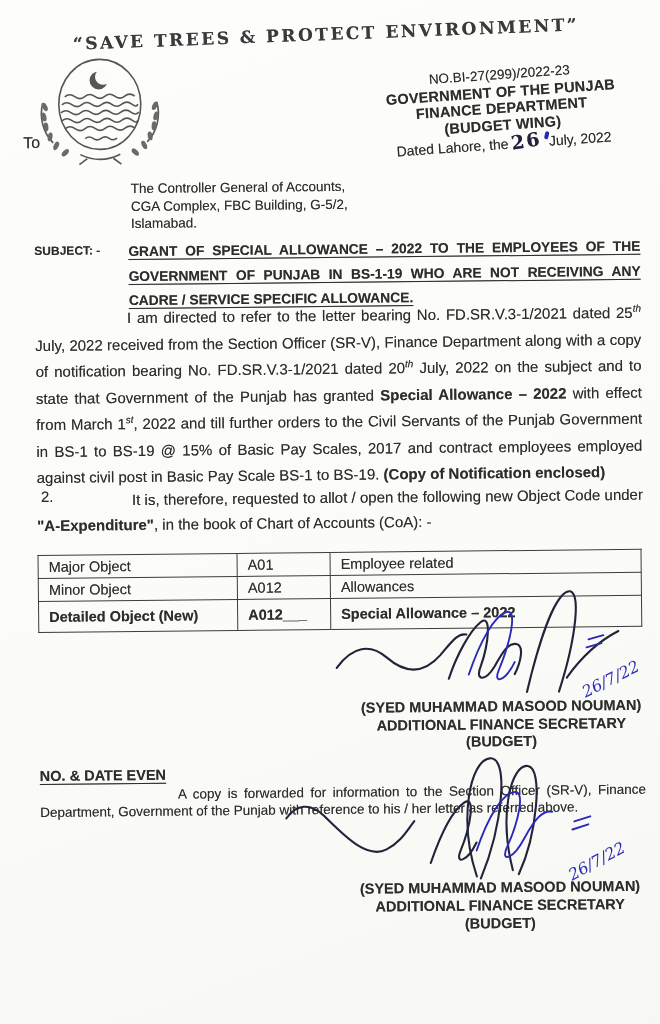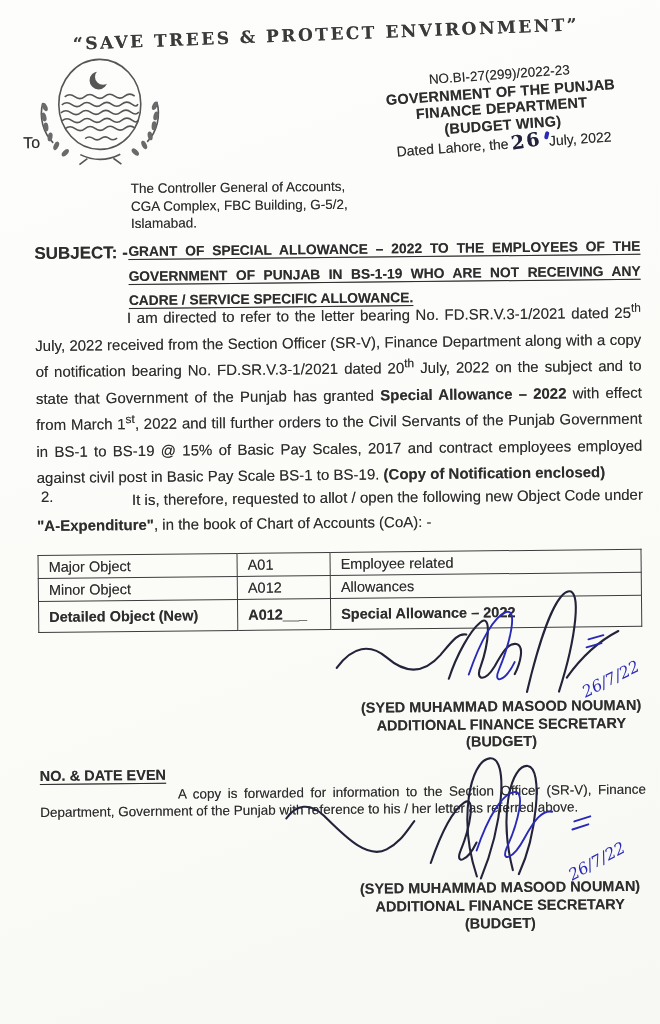--- a/index.html
+++ b/index.html
@@ -24,30 +24,30 @@
   .dateline{font-size:14px;margin-top:1px;white-space:nowrap;}
   .hand26{display:inline-block;font-family:"DejaVu Serif",serif;font-size:19px;
     font-weight:600;color:#23233f;transform:rotate(-5deg);letter-spacing:2px;margin:0 1px 0 3px;}
   .bluetick{display:inline-block;width:4px;height:8px;background:#2a2ab8;
     border-radius:2px;transform:rotate(18deg) translateY(-7px);margin-right:2px;}
   .to{position:absolute;left:26px;top:131px;font-size:16px;}
   
   .addr{position:absolute;left:133px;top:178px;font-size:13.5px;line-height:17.5px;}
   
   .subjrow{position:absolute;left:36px;top:238px;width:606px;display:flex;}
-  .subjlabel{flex:0 0 94px;font-weight:bold;font-size:17px;padding-top:3px;}
+  .subjlabel{flex:0 0 94px;font-weight:bold;font-size:12px;padding-top:3px;}
   .subjtext{flex:1;font-weight:bold;font-size:13.8px;line-height:24.5px;
     text-align:justify;text-decoration:underline;text-underline-offset:3px;}
   
   .p1{position:absolute;left:36px;top:303px;width:606px;font-size:15px;
     line-height:26.5px;text-align:justify;text-indent:92px;}
   .pnum{position:absolute;left:40px;top:485px;font-size:15px;}
   .p2{position:absolute;left:36px;top:485px;width:606px;font-size:15px;
     line-height:25px;text-align:justify;text-indent:95px;}
-  sup{font-size:12px;line-height:0;}
+  sup{font-size:10px;line-height:0;font-style:italic;}
   
   table.coa{position:absolute;left:36px;top:552px;width:604px;border-collapse:collapse;}
   table.coa td{border:1.6px solid #3c3c3c;font-size:14.5px;padding:3px 10px;}
   table.coa .c1{width:178px;} table.coa .c2{width:72px;}
   table.coa tr.boldrow td{font-weight:bold;padding-top:7px;padding-bottom:7px;}
   
   .sig1{position:absolute;left:328px;top:584px;width:332px;height:124px;z-index:6;}
   .sig2{position:absolute;left:276px;top:752px;width:384px;height:136px;z-index:6;}
   .sigblock{position:absolute;text-align:center;font-weight:bold;font-size:14.5px;line-height:17.5px;z-index:4;}
   .sb1{left:342px;top:700px;width:312px;}

